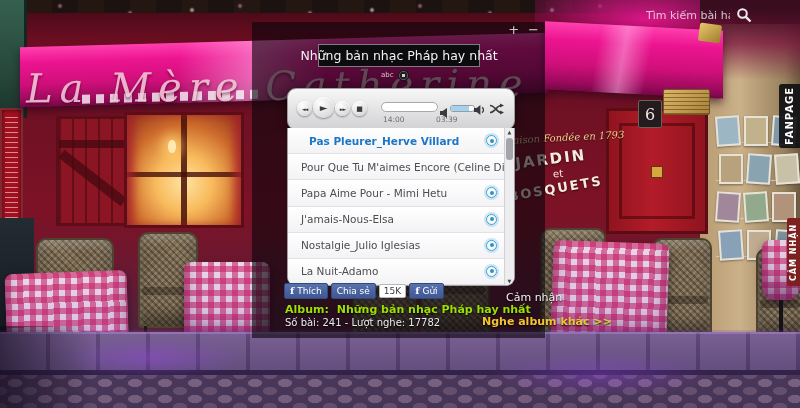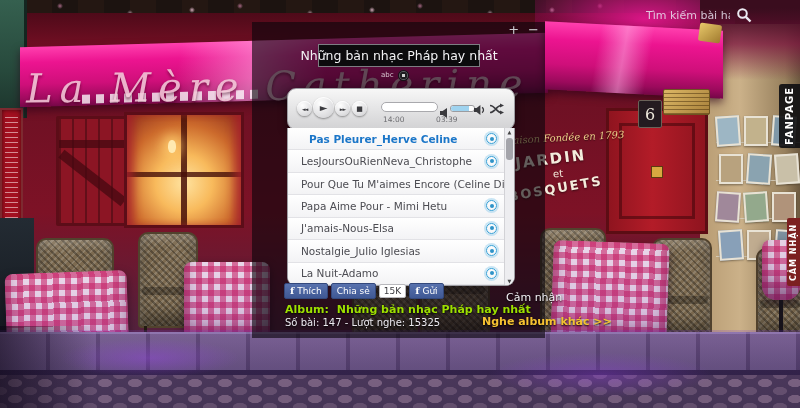--- a/index.html
+++ b/index.html
@@ -277,25 +277,21 @@
       <svg width="15" height="14" viewBox="0 0 15 14">
           <path d="M1 3.5 C6 3.5 7.5 10.5 12 10.5 M1 10.5 C6 10.5 7.5 3.5 12 3.5" stroke="#3a3a3e" stroke-width="1.6" fill="none"></path>
           <path d="M11 1.5 L15 3.5 L11 5.5 Z" fill="#3a3a3e"></path>
           <path d="M11 8.5 L15 10.5 L11 12.5 Z" fill="#3a3a3e"></path>
         </svg>
     </div>
   </div>
 
   <div class="abs ui playlist" id="playlist">
     <div class="track-row active">
-        <span>Pas Pleurer_Herve Celine</span>
-        <span class="dl-icon"></span>
-      </div>
-      <div class="track-row">
-        <span>LesJoursOuRienNeva_Christophe</span>
+        <span>Pas Pleurer_Herve Villard</span>
         <span class="dl-icon"></span>
       </div>
       <div class="track-row">
         <span>Pour Que Tu M'aimes Encore (Celine Dion)</span>
       </div>
       <div class="track-row">
         <span>Papa Aime Pour - Mimi Hetu</span>
         <span class="dl-icon"></span>
       </div>
       <div class="track-row">
@@ -331,21 +327,21 @@
       <span class="fb-f">f</span>
       <span>Gửi</span>
     </div>
   </div>
 
   <div class="abs ui cam-nhan">Cảm nhận</div>
   <div class="abs ui album-line">
     <span>Album:</span>
     <span style="margin-left: 4px;">Những bản nhạc Pháp hay nhất</span>
   </div>
-  <div class="abs ui stats-line">Số bài: 147 - Lượt nghe: 15325</div>
+  <div class="abs ui stats-line">Số bài: 241 - Lượt nghe: 17782</div>
   <div class="abs ui other-albums">Nghe album khác &gt;&gt;</div>
 
   <div class="abs search-wrap">
     <input class="search-input" type="text" placeholder="Tìm kiếm bài hát" style="">
     <span class="search-btn">
       <svg width="16" height="16" viewBox="0 0 16 16">
           <circle cx="6.5" cy="6.5" r="4.3" fill="none" stroke="#eceaf2" stroke-width="2"></circle>
           <line x1="9.8" y1="9.8" x2="14.5" y2="14.5" stroke="#eceaf2" stroke-width="2.4"></line>
         </svg>
     </span>

